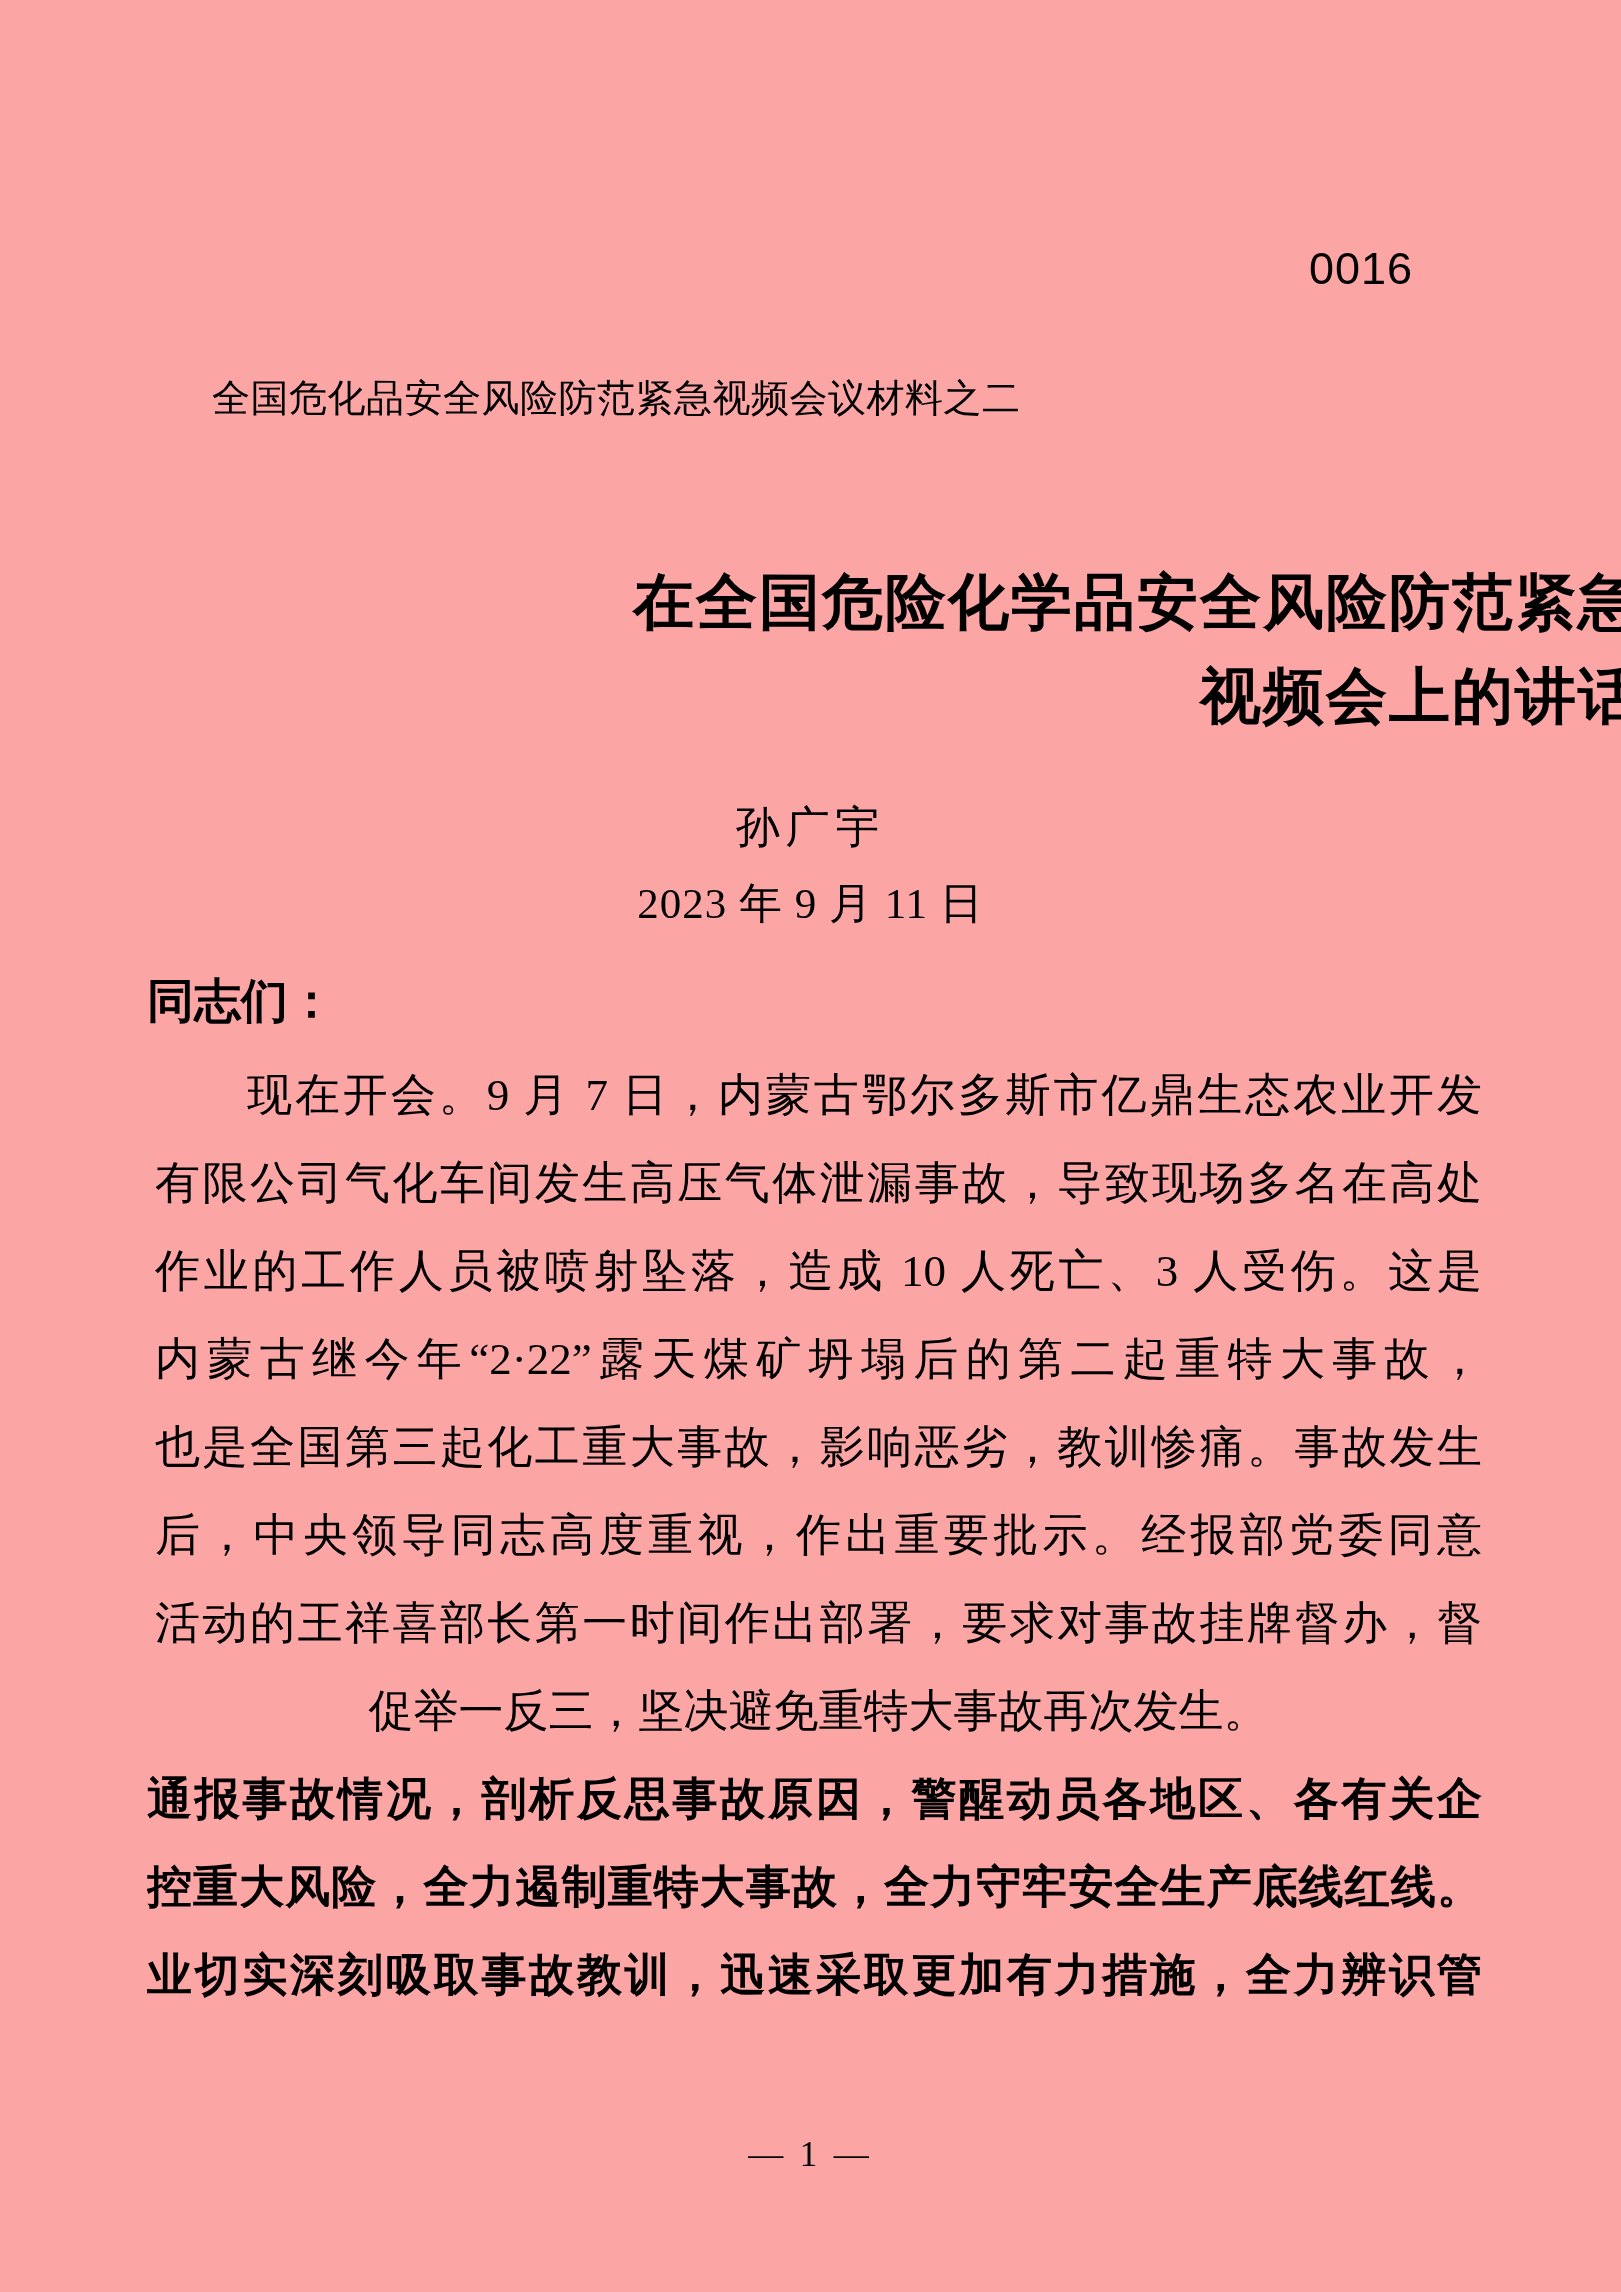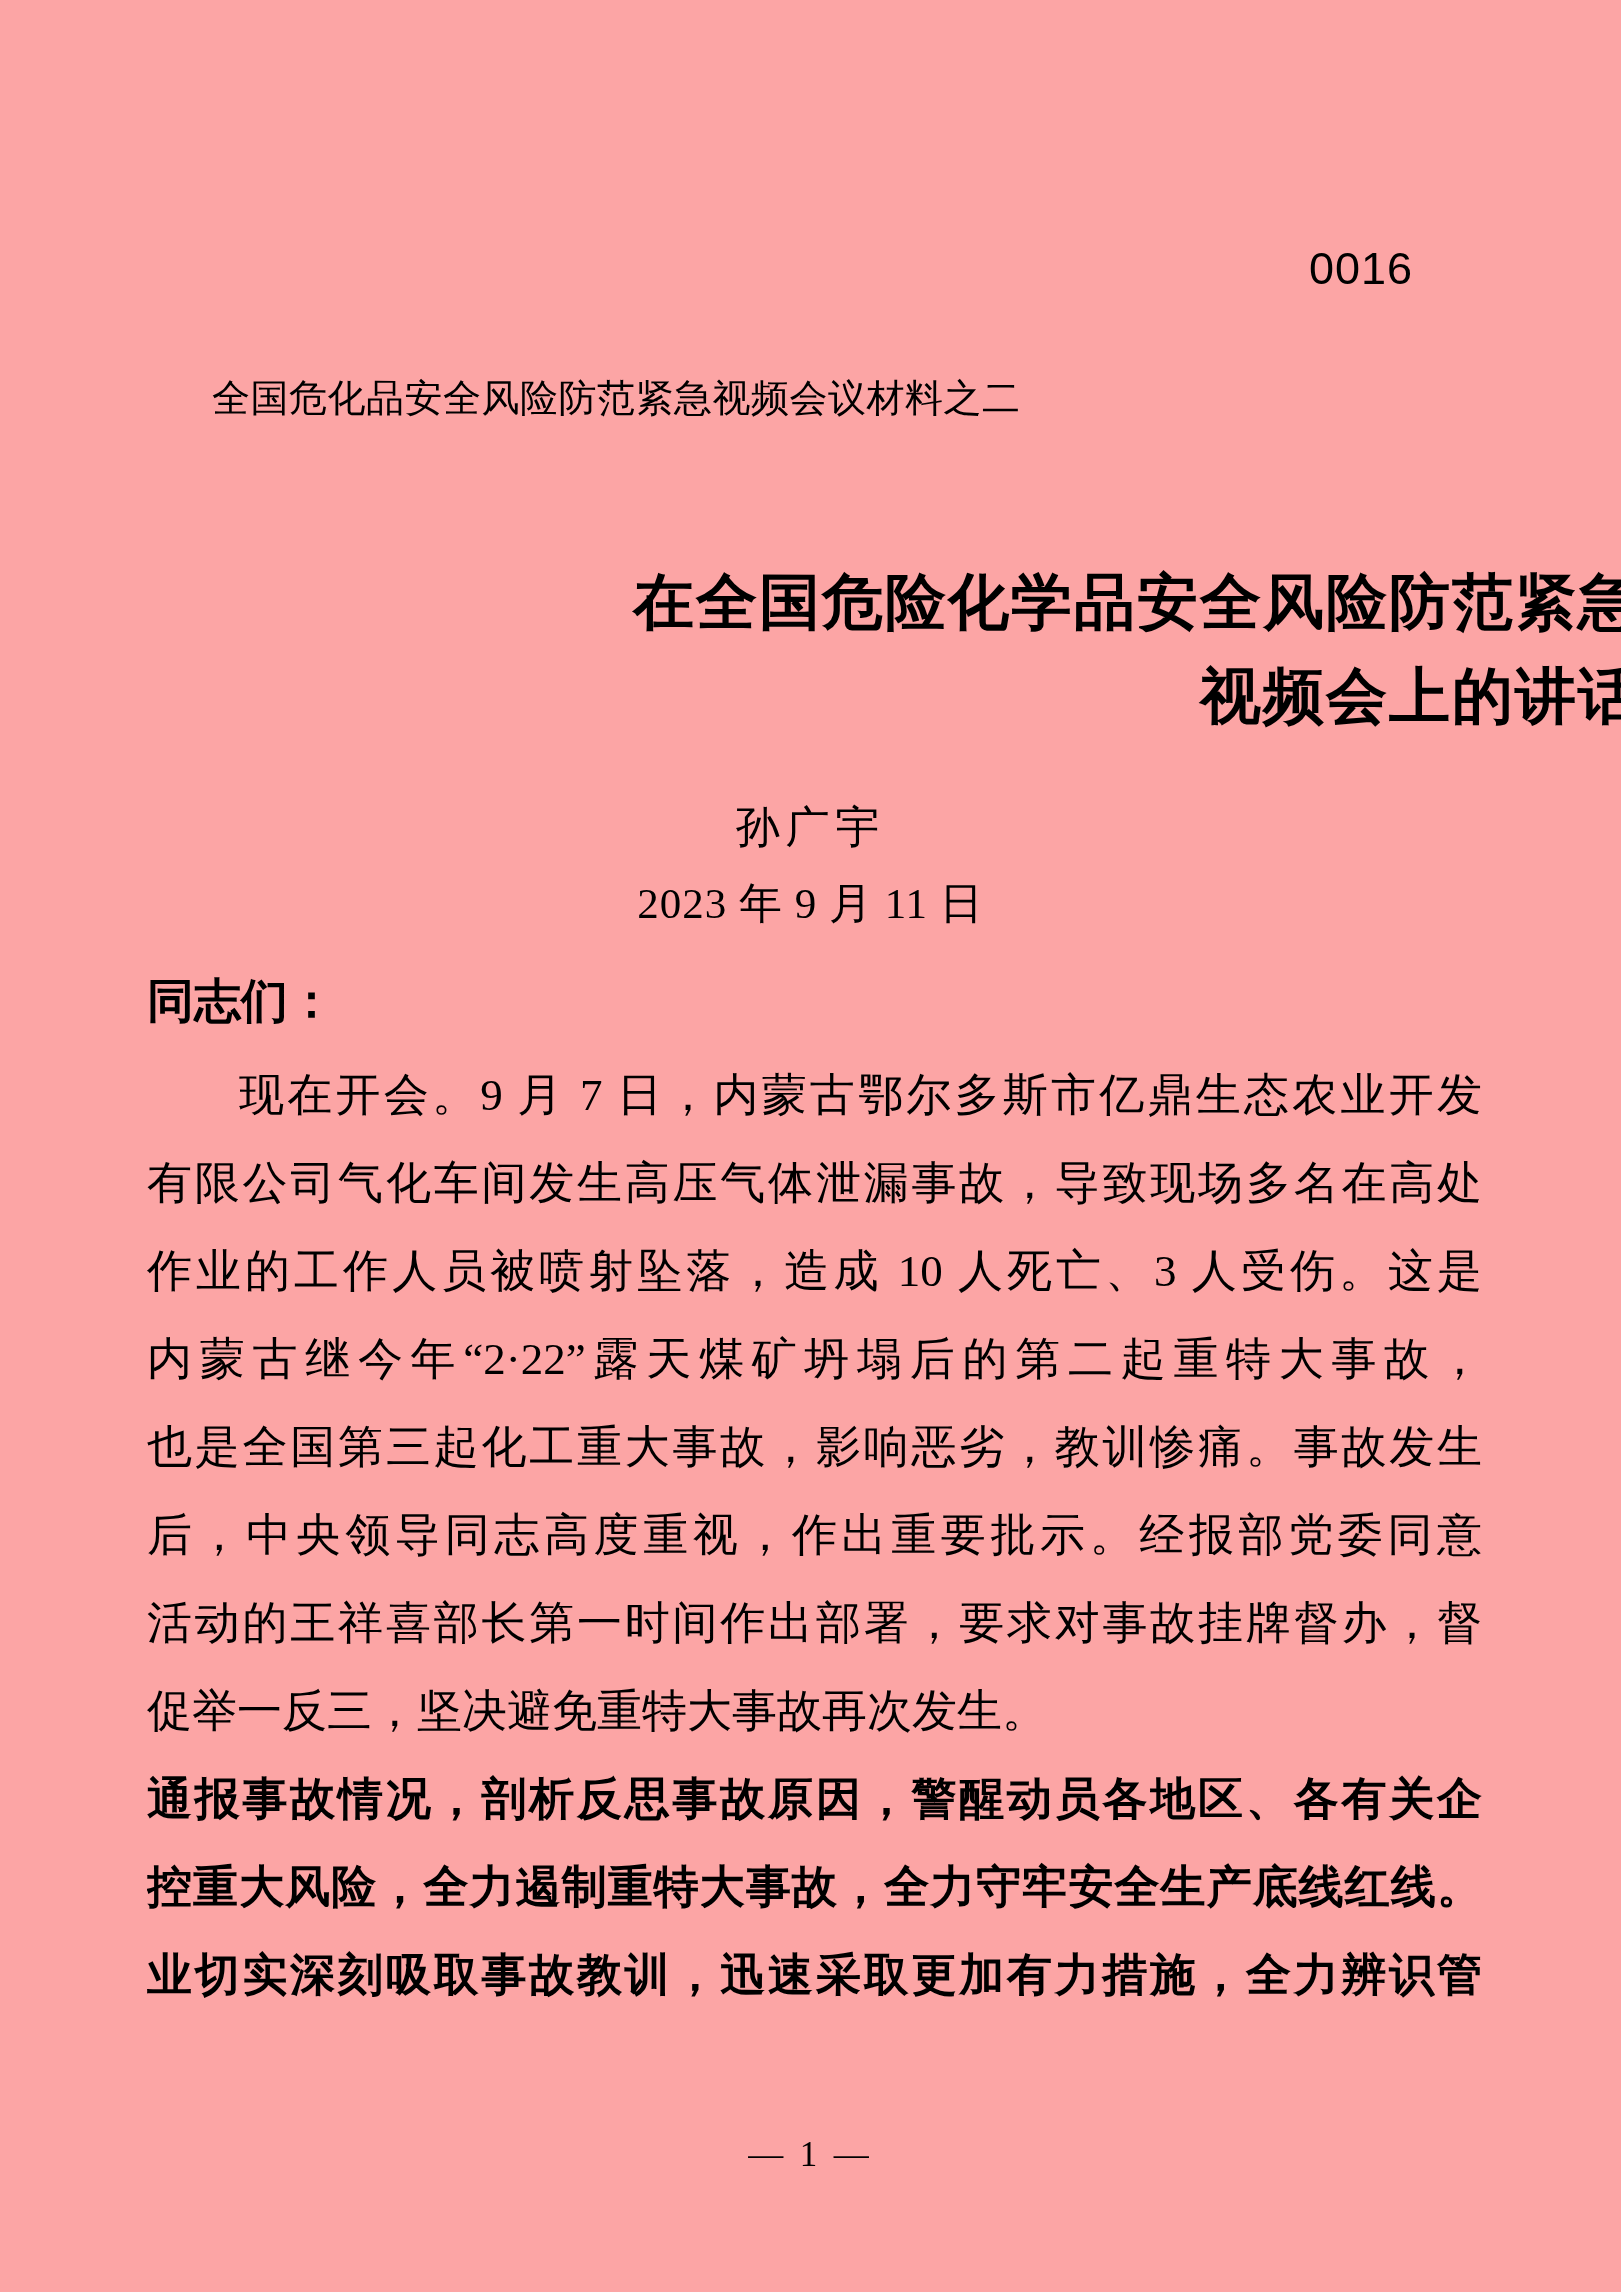--- a/index.html
+++ b/index.html
@@ -91,31 +91,32 @@
   }
   .line {
     height: 88px;
     line-height: 88px;
     font-size: 45px;
     overflow: hidden;
   }
   .kai {
     font-family: "Liberation Serif", serif;
     font-weight: 400;
+    margin-left: 8px;
   }
   .hei {
     font-family: "Liberation Sans", sans-serif;
     font-weight: 700;
   }
   .fill {
     text-align: justify;
     text-align-last: justify;
   }
   .end {
-    text-align: left;
+    text-align: center;
   }
   .indent {
     text-indent: 92px;
   }
 
   .footer-page {
     position: absolute;
     top: 2135px;
     left: 0;
     width: 100%;

